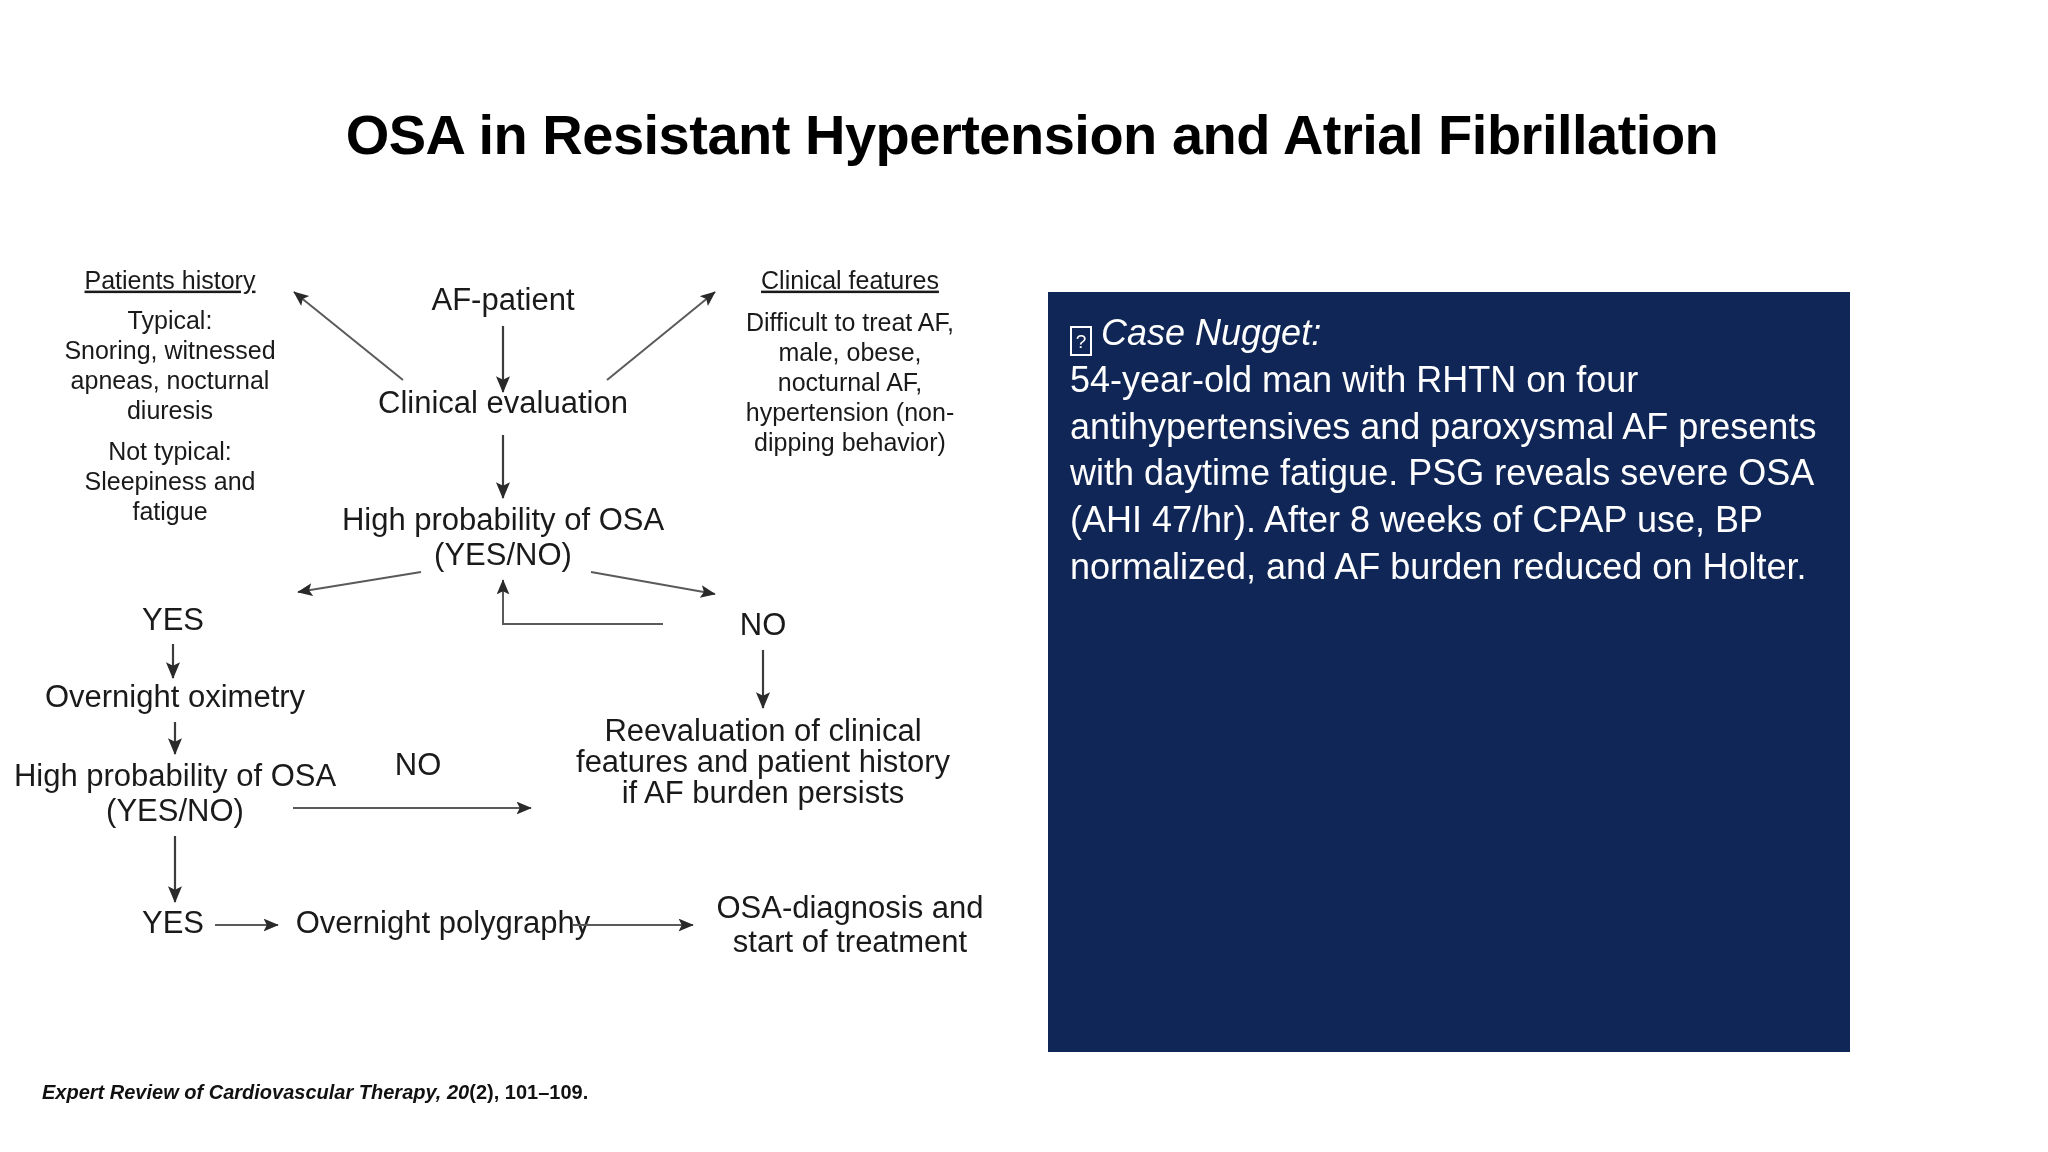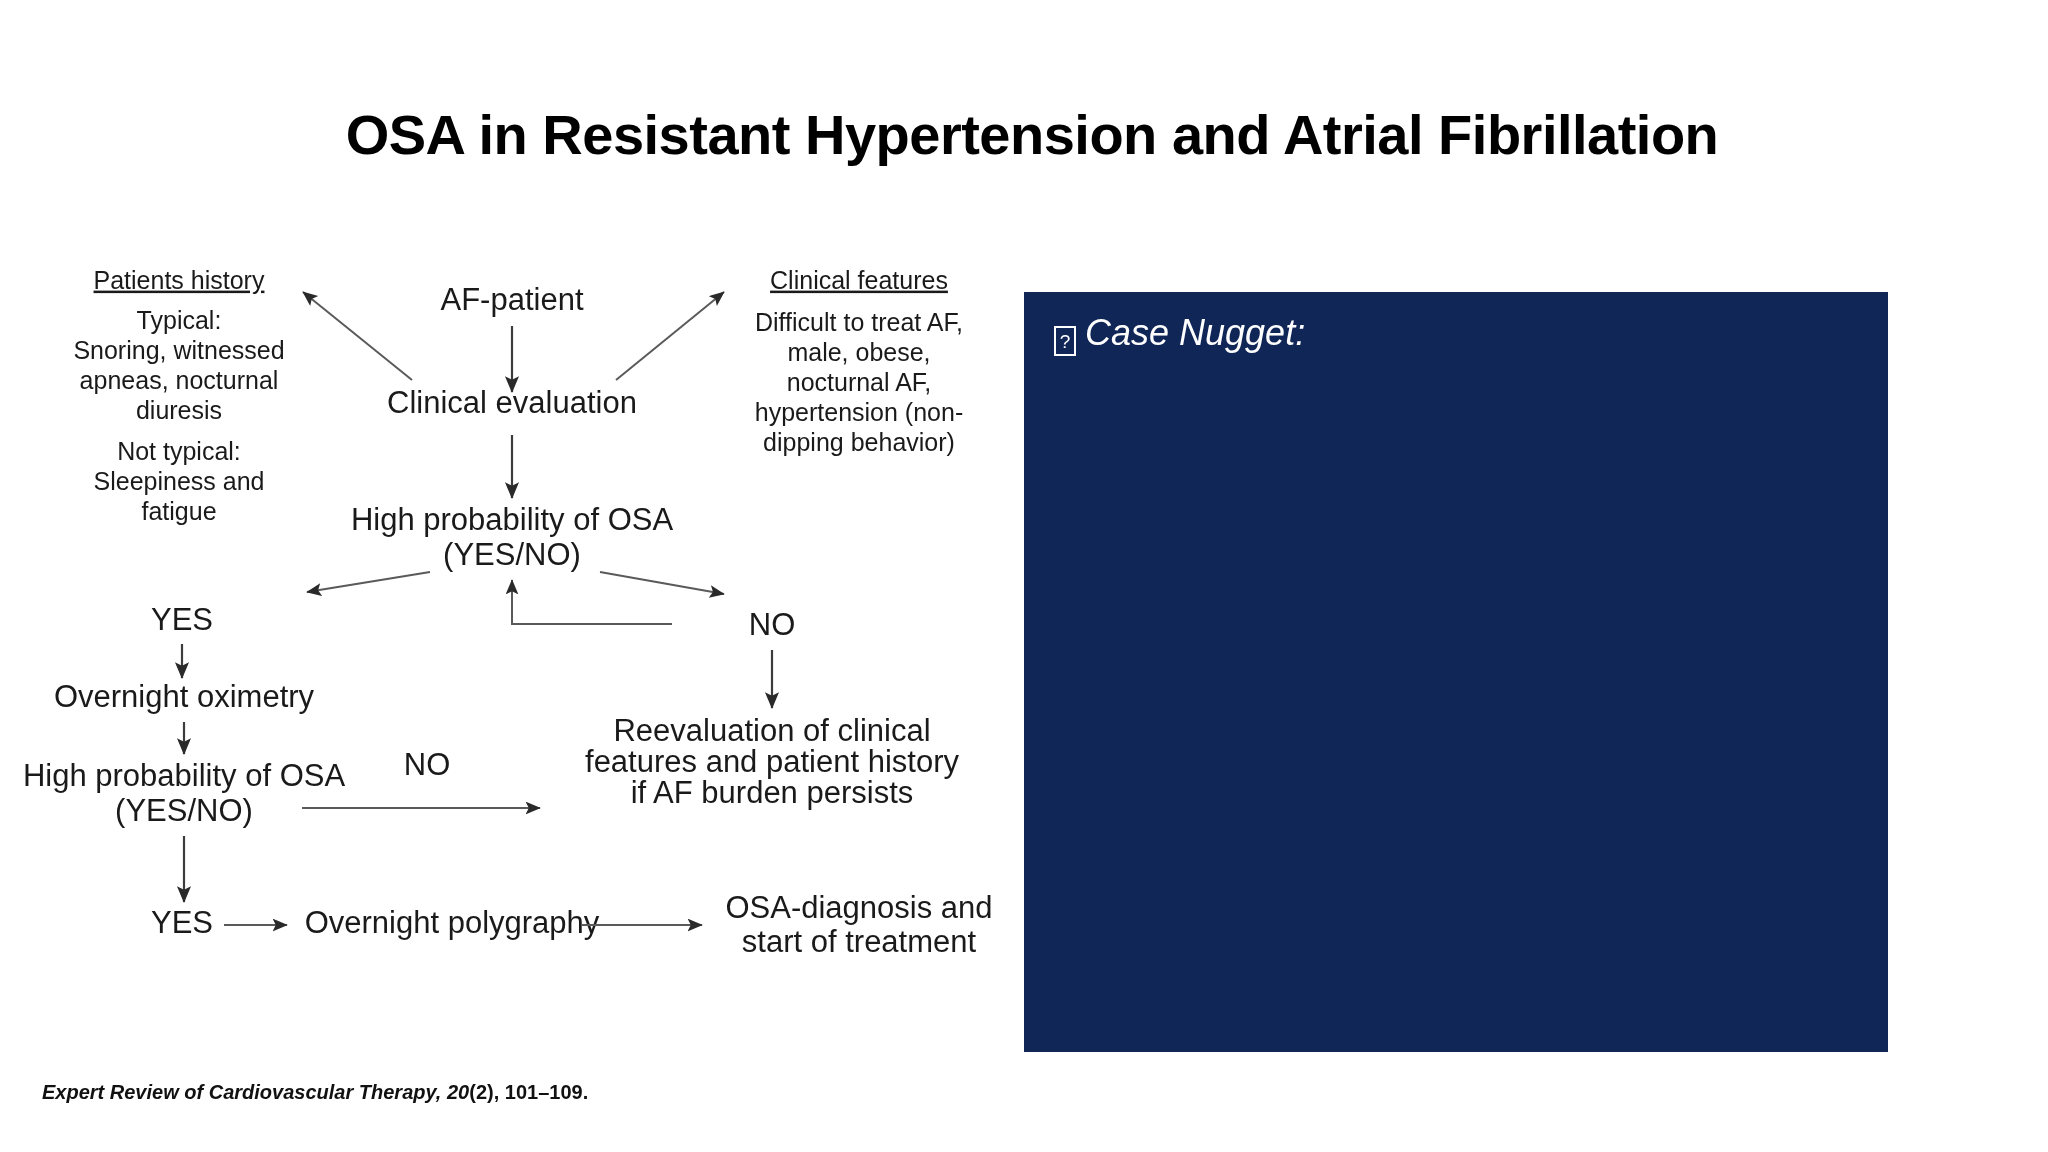--- a/index.html
+++ b/index.html
@@ -27,21 +27,21 @@
     font-size: 56px;
     letter-spacing: -0.5px;
     color: #000000;
     line-height: 1.1;
     white-space: nowrap;
   }
 
   
   #flowchart {
     position: absolute;
-    left: 12px;
+    left: 3px;
     top: 270px;
     width: 1040px;
     height: 800px;
   }
   #flowchart svg {
     display: block;
   }
   .fc-text {
     font-family: "Liberation Sans", sans-serif;
     fill: #1a1a1a;
@@ -66,27 +66,27 @@
     fill: none;
   }
   .fc-head {
     fill: #2a2a2a;
     stroke: none;
   }
 
   
   #callout {
     position: absolute;
-    left: 1024px;
+    left: 1048px;
     top: 292px;
-    width: 864px;
+    width: 802px;
     height: 760px;
     background: #0f2657;
     box-sizing: border-box;
-    padding: 18px 30px 10px 30px;
+    padding: 18px 30px 10px 22px;
   }
   .callout-block {
     color: #ffffff;
   }
   .callout-heading {
     font-family: "Liberation Sans", sans-serif;
     font-style: italic;
     font-size: 36px;
     line-height: 1.30;
     color: #ffffff;
@@ -212,20 +212,21 @@
     <text class="fc-text fc-text-lg" x="847" y="674">start of treatment</text>
   </svg>
 </div>
 
 <div id="callout">
 
   <div class="callout-block">
     <div class="callout-heading">
       <span class="tofu">?</span><span>Case Nugget:</span>
     </div>
+    <div class="callout-body">54-year-old man with RHTN on four antihypertensives and paroxysmal AF presents with daytime fatigue. PSG reveals severe OSA (AHI 47/hr). After 8 weeks of CPAP use, BP normalized, and AF burden reduced on Holter.</div>
   </div>
 
   <div class="callout-gap"></div>
 
 
 </div>
 
 <div id="citation">
   <span class="cit-ital">Expert Review of Cardiovascular Therapy, 20</span><span>(2), 101–109.</span>
 </div>

